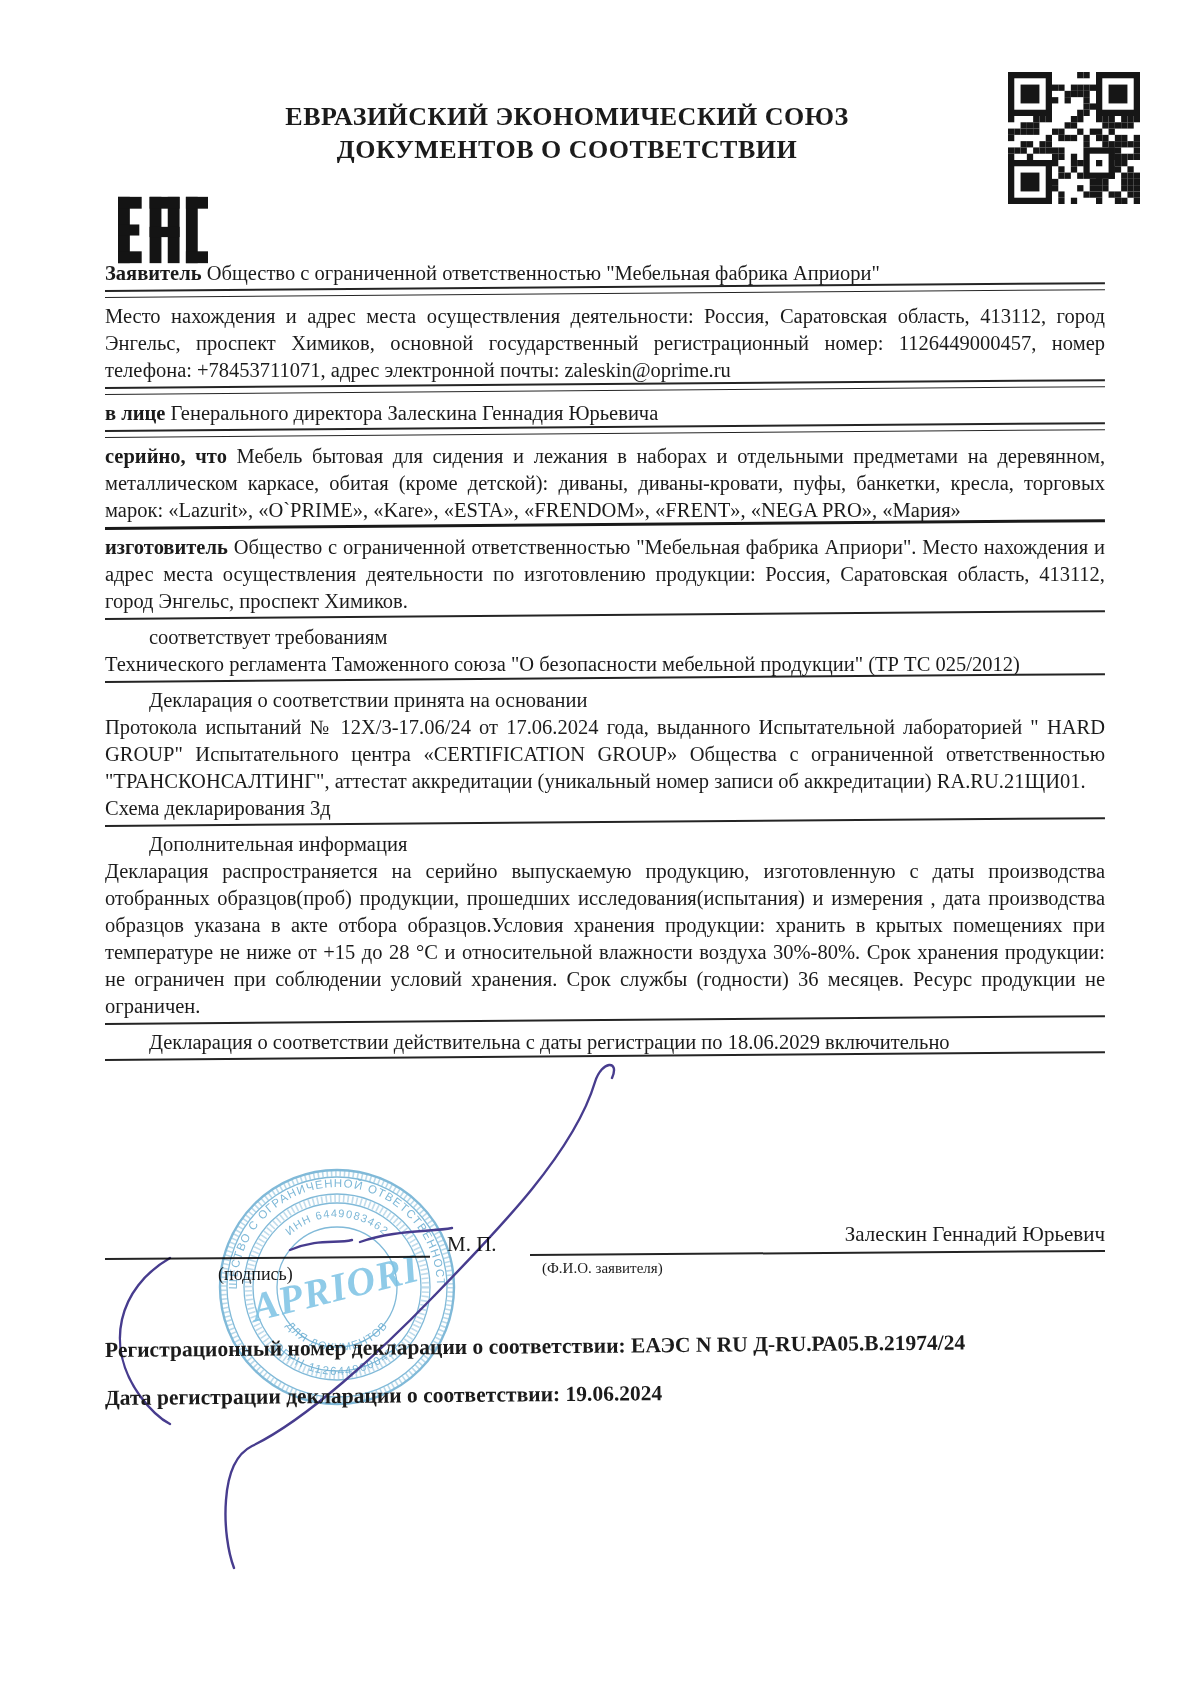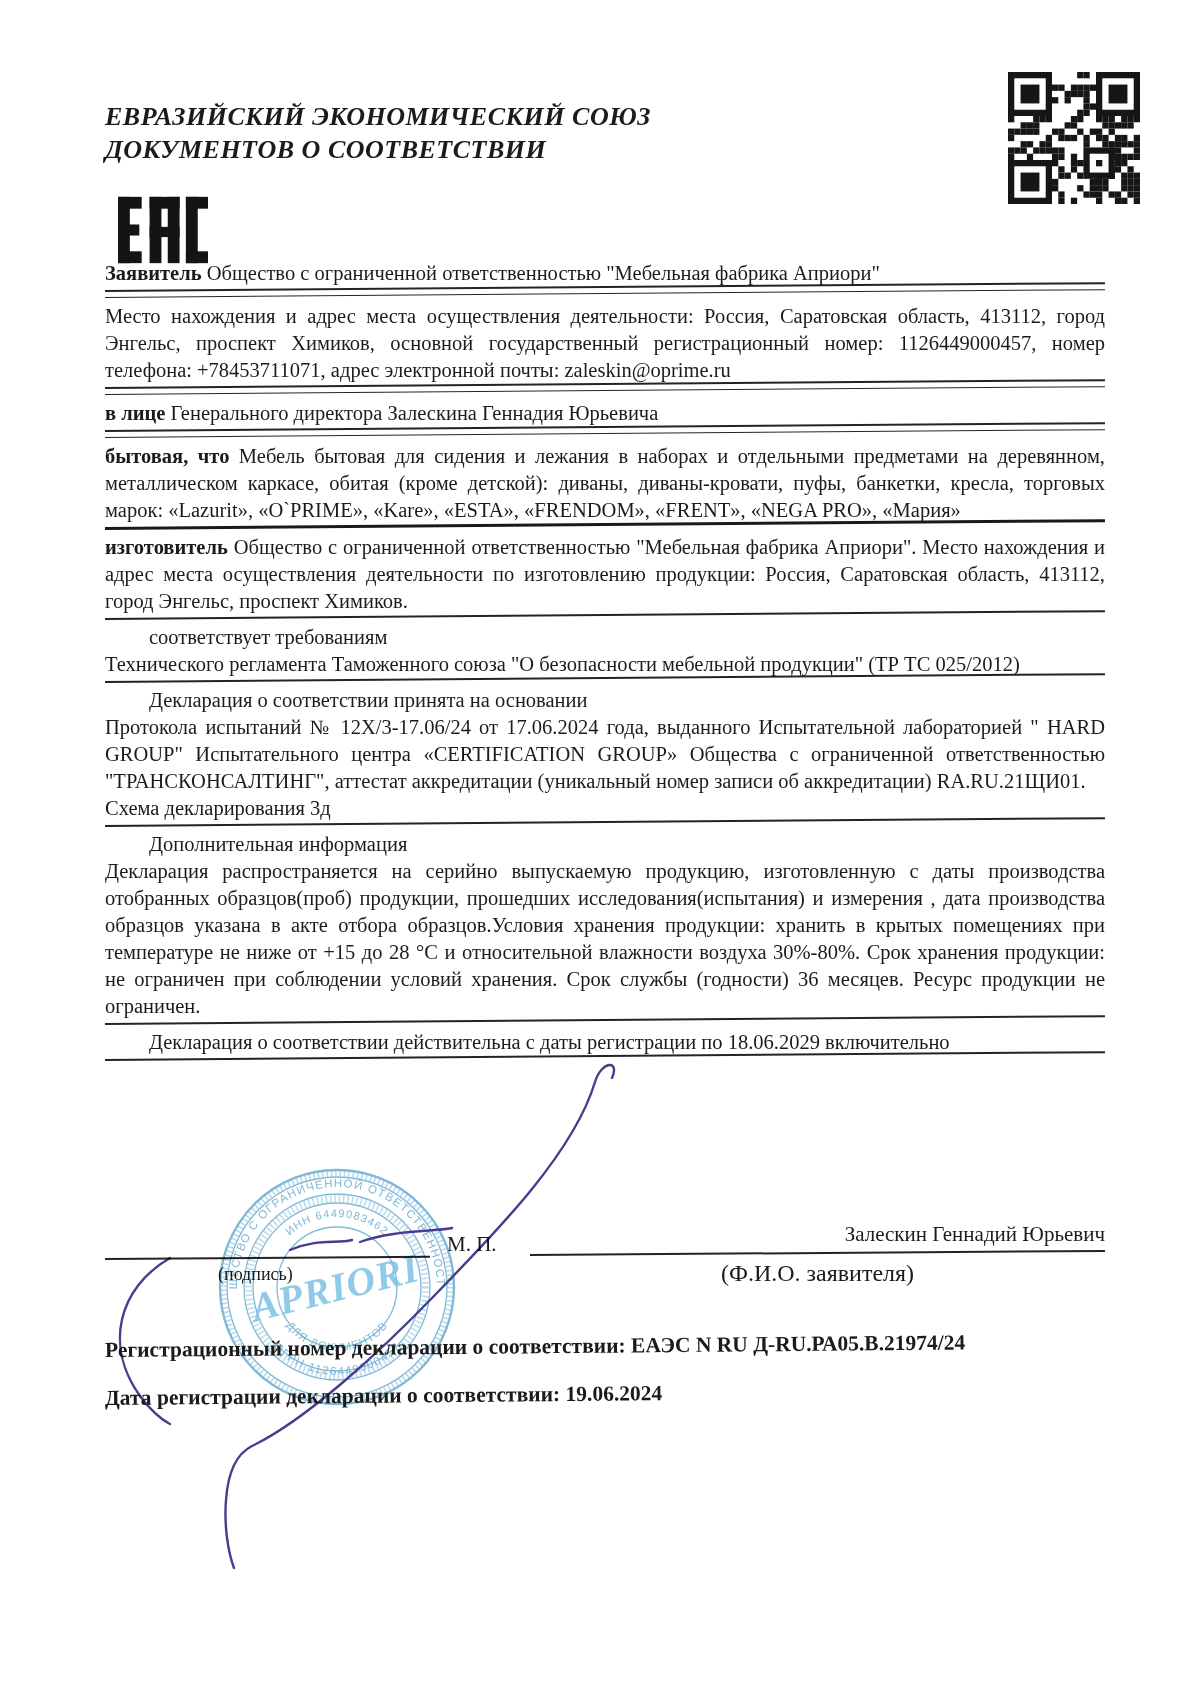--- a/index.html
+++ b/index.html
@@ -1,40 +1,40 @@
 <!DOCTYPE html>
 <html><head>
 <meta charset="utf-8">
 <style>
   html,body{margin:0;padding:0;background:#ffffff;}
   .page{position:relative;width:1200px;height:1700px;background:#fff;overflow:hidden;
         font-family:"Liberation Serif","DejaVu Serif",serif;color:#1b1b1b;}
   .content{position:absolute;left:105px;top:0;width:1000px;font-size:20.5px;line-height:27px;}
-  .title{margin:100px 76px 94px 0;text-align:left;font-weight:700;font-size:26px;line-height:33px;letter-spacing:.5px;font-style:italic;}
+  .title{margin:100px 76px 94px 0;text-align:center;font-weight:700;font-size:26px;line-height:33px;letter-spacing:.5px;}
   p{margin:0;}
   .just{text-align:justify;}
   b{font-weight:700;}
   .hdr{font-weight:400;margin-left:44px;}
   .gap-top{}
   .rule{border-top:2px solid #242424;margin:3px 0 4px;width:1000px;
         transform:rotate(-0.45deg);transform-origin:left center;}
   .rule.double{height:5px;border-bottom:1.5px solid #242424;margin:3px 0 5px;}
   .rule.thick{border-top:3px solid #1a1a1a;}
   .eac-logo{position:absolute;left:118px;top:190px;}
   .qr{position:absolute;left:1008px;top:72px;}
   .overlay{position:absolute;left:80px;top:1040px;pointer-events:none;mix-blend-mode:multiply;}
   .sig-area{position:absolute;left:105px;top:1228px;width:1000px;height:100px;font-size:21px;}
   .sig-line{position:absolute;left:0;top:30px;width:325px;border-top:2px solid #242424;
             transform:rotate(-0.4deg);transform-origin:left center;}
   .sig-caption{position:absolute;left:113px;top:36px;font-size:18px;}
   .mp{position:absolute;left:342px;top:4px;}
   .fio-line{position:absolute;left:425px;top:26px;width:575px;border-top:2px solid #242424;
             transform:rotate(-0.4deg);transform-origin:left center;}
   .fio-name{position:absolute;left:425px;top:-6px;width:575px;text-align:right;}
-  .fio-caption{position:absolute;left:425px;top:32px;width:575px;text-align:center;font-size:24px;}
+  .fio-caption{position:absolute;left:437px;top:32px;width:575px;text-align:left;font-size:15px;}
   .footer-line{position:absolute;left:105px;width:1060px;font-weight:700;font-size:21.5px;
                transform:rotate(-0.5deg);transform-origin:left center;}
   .reg-number{top:1338px;}
   .reg-date{top:1386px;}
 </style>
 </head>
 <body>
 
 <div class="page">
 
@@ -229,21 +229,21 @@
 
     <p><b>Заявитель</b> <span>Общество с ограниченной ответственностью "Мебельная фабрика Априори"</span></p>
     <div class="rule double"></div>
 
     <p class="just">Место нахождения и адрес места осуществления деятельности: Россия, Саратовская область, 413112, город Энгельс, проспект Химиков, основной государственный регистрационный номер: 1126449000457, номер телефона: +78453711071, адрес электронной почты: zaleskin@oprime.ru</p>
     <div class="rule double"></div>
 
     <p><b>в лице</b> <span>Генерального директора Залескина Геннадия Юрьевича</span></p>
     <div class="rule double"></div>
 
-    <p class="just"><b>бытовая, что</b> <span>Мебель бытовая для сидения и лежания в наборах и отдельными предметами на деревянном, металлическом каркасе, обитая (кроме детской): диваны, диваны-кровати, пуфы, банкетки, кресла, торговых марок: «Lazurit», «O`PRIME», «Kare», «ESTA», «FRENDOM», «FRENT», «NEGA PRO», «Мария»</span></p>
+    <p class="just"><b>серийно, что</b> <span>Мебель бытовая для сидения и лежания в наборах и отдельными предметами на деревянном, металлическом каркасе, обитая (кроме детской): диваны, диваны-кровати, пуфы, банкетки, кресла, торговых марок: «Lazurit», «O`PRIME», «Kare», «ESTA», «FRENDOM», «FRENT», «NEGA PRO», «Мария»</span></p>
     <div class="rule thick"></div>
 
     <p class="just"><b>изготовитель</b> <span>Общество с ограниченной ответственностью "Мебельная фабрика Априори". Место нахождения и адрес места осуществления деятельности по изготовлению продукции: Россия, Саратовская область, 413112, город Энгельс, проспект Химиков.</span></p>
     <div class="rule"></div>
 
     <p class="hdr">соответствует требованиям</p>
     <p class="just gap-top">Технического регламента Таможенного союза "О безопасности мебельной продукции" (ТР ТС 025/2012)</p>
     <div class="rule"></div>
 
     <p class="hdr">Декларация о соответствии принята на основании</p>

